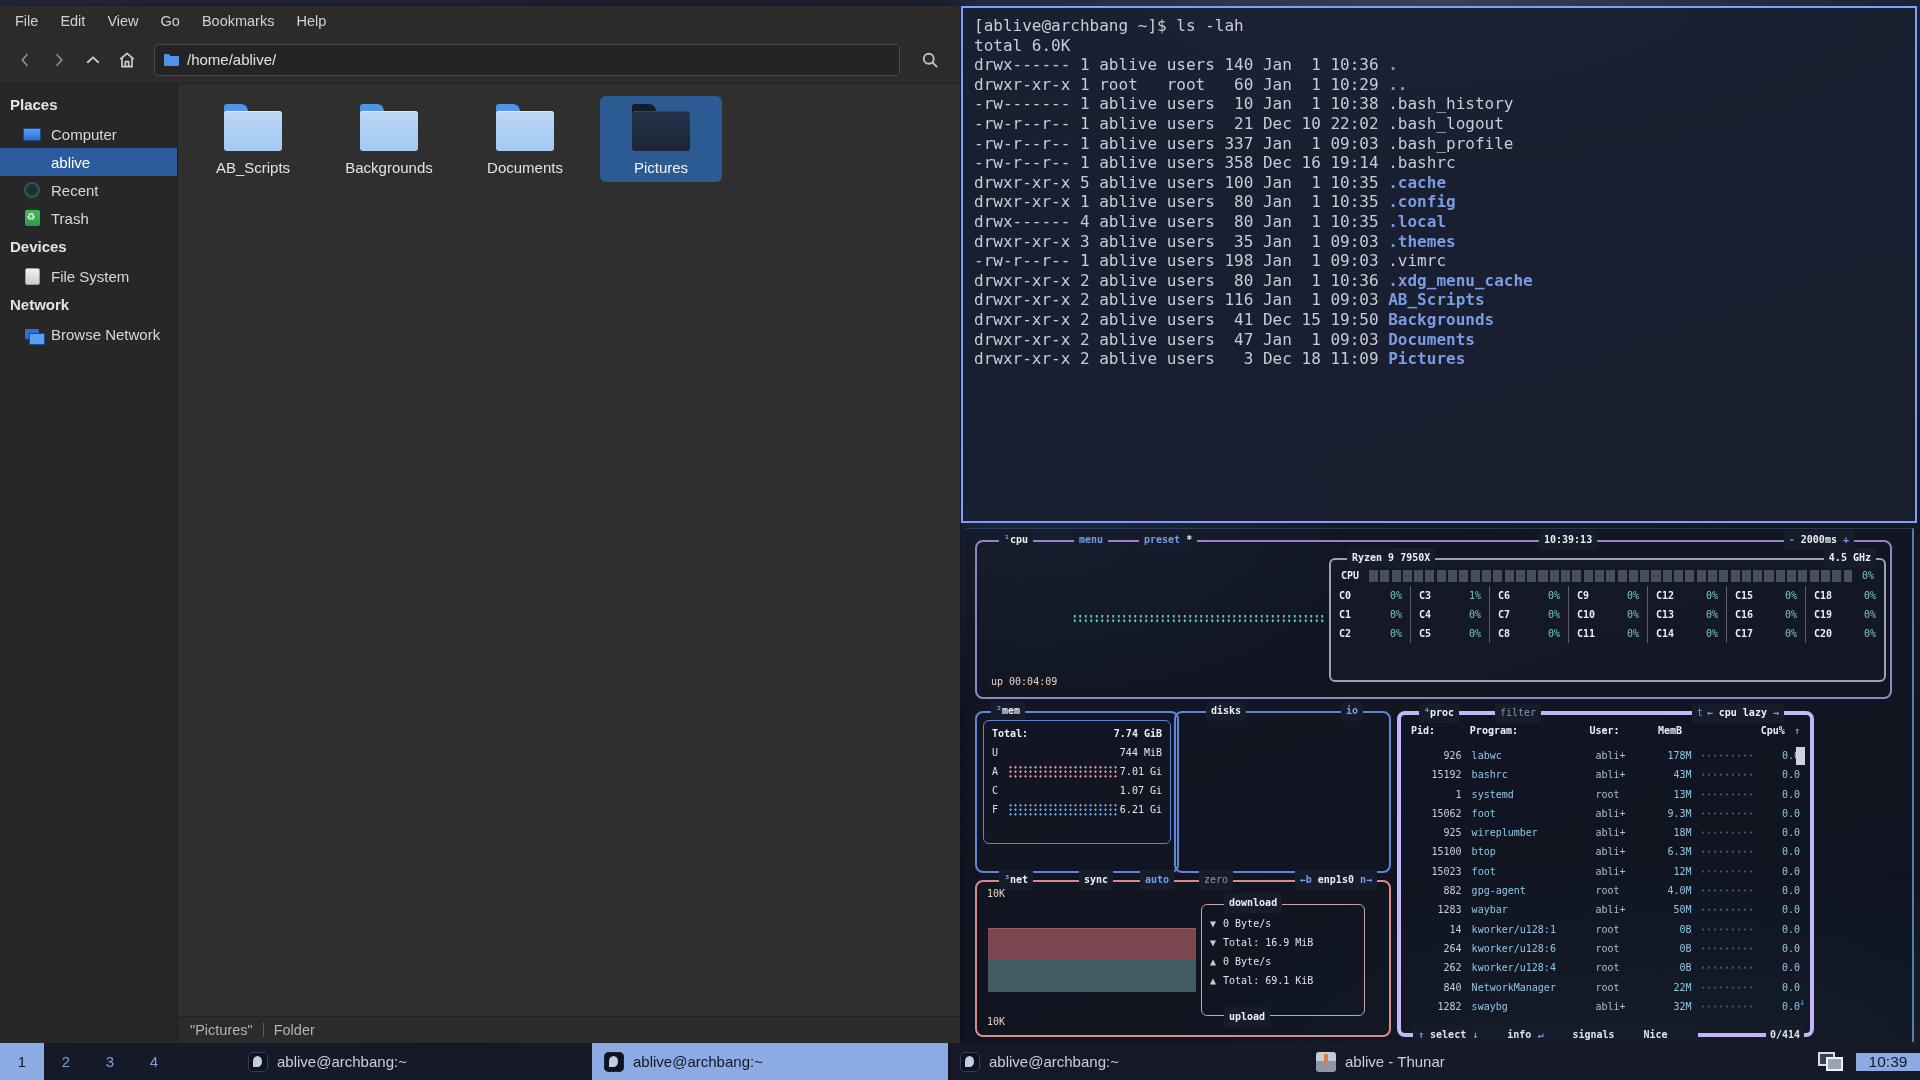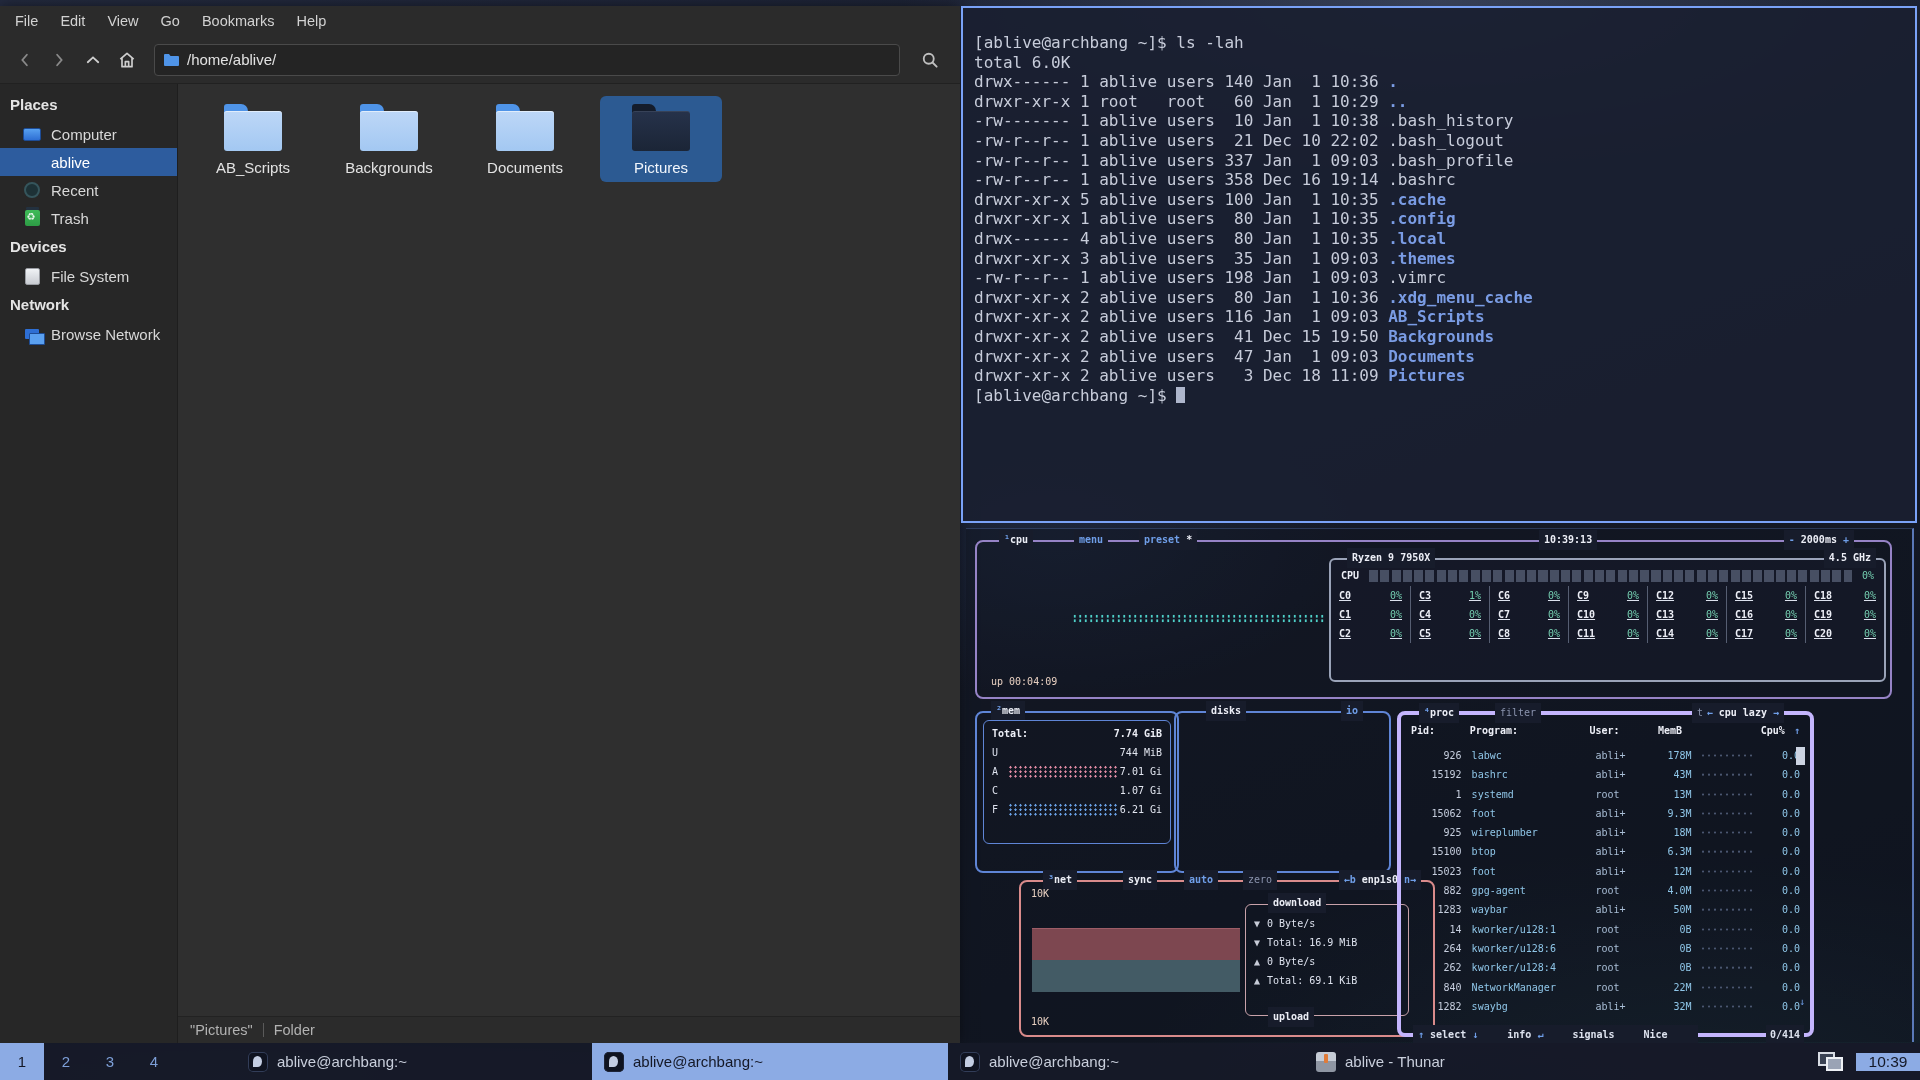--- a/index.html
+++ b/index.html
@@ -59,58 +59,58 @@
   .tile.sel .fbody { background:linear-gradient(#26324a,#1b2536); box-shadow:inset 0 1px 0 rgba(255,255,255,0.08); }
   .tile-label { margin-top:7px; font-size:15px; color:#e3e3e3; }
   .tile.sel .tile-label { color:#f2f6fc; }
   #statusbar { height:27px; border-top:1px solid #222222; background:#2b2b2b; display:flex; align-items:center; padding-left:12px; color:#b2b2b2; font-size:14.5px; gap:10px; }
   .status-sep { width:1px; height:14px; background:#5a5a5a; }
 
   
   #term {
     position:absolute; left:961px; top:6px; width:956px; height:517px;
     border:2px solid #7aa2f7; background:rgba(26,31,48,0.93);
-    padding:25px 11px; color:#c7ccda; font-size:16px; line-height:19.6px;
+    padding:8px 11px; color:#c7ccda; font-size:16px; line-height:19.6px;
   }
   .tl span { white-space:pre; }
   .tdir { color:#7a9ce4; font-weight:bold; }
   .cursor { display:inline-block; width:9px; height:16px; background:#aeb6cc; vertical-align:-2px; }
 
   
   #btop {
     position:absolute; left:966px; top:528px; width:948px; height:514px;
     background:rgba(15,19,32,0.45);
     border-right:2px solid rgba(122,162,247,0.7);
     border-top:1px solid rgba(122,162,247,0.25);
     font-family:"DejaVu Sans Mono", monospace; font-size:10px; color:#dde2ee;
   }
   .bbox { position:absolute; border-radius:8px; }
   #box-cpu  { left:9px;   top:11px;  width:917px; height:159px; border:2px solid #9683c6; }
   #box-mem  { left:9px;   top:182px; width:204px; height:162px; border:2px solid #5f85d6;text-decoration:underline; }
   #box-disks{ left:208px; top:182px; width:217px; height:162px; border:2px solid #5f85d6; }
-  #box-net  { left:9px;   top:351px; width:416px; height:157px; border:2px solid #d98b8b;margin-left:44px; }
+  #box-net  { left:9px;   top:351px; width:416px; height:157px; border:2px solid #d98b8b; }
   #box-proc { left:431px; top:182px; width:417px; height:326px; border:4px solid #c4b5fd; }
   .btit { position:absolute; top:-12px; height:20px; line-height:20px; background:#171c2b; padding:0 5px; font-weight:bold; white-space:nowrap; }
   .bfoot { position:absolute; bottom:-12px; height:20px; line-height:20px; background:#171c2b; padding:0 5px; font-weight:bold; white-space:nowrap; }
   .bkey { color:#6f9ee8; }
   .bname { color:#eceef6; }
   .bopt { color:#6f9ee8; }
   .bdim { color:#8a93ad; font-weight:normal; }
   .bwhite { color:#eceef6; }
   .cpu-graph { position:absolute; left:95px; top:72px; width:252px; height:9px;
     background-image:radial-gradient(circle,#4ed0c8 1.1px,transparent 1.3px); background-size:5.5px 4.5px; }
   .uptime { position:absolute; left:14px; bottom:10px; color:#e7cfc0; }
   #cpu-panel { position:absolute; left:352px; top:16px; width:557px; height:124px;
     border:2px solid #9aa3b8; border-radius:6px; background:rgba(23,28,43,0.55); padding:6px 0 0; }
   .cpu-row { display:flex; align-items:center; height:19px; padding:0 10px; }
   .cpu-lbl { font-weight:bold; color:#eceef6; }
   .meter { flex:1; height:12px; margin:0 10px; background:repeating-linear-gradient(90deg,#474f63 0 9px,transparent 9px 11.3px); }
   .pct { color:#74ceb0; }
   #core-grid { display:grid; grid-template-columns:repeat(7,1fr); margin-top:1px; }
-  .core-col { border-left:1px solid #565e72;text-decoration:underline; }
+  .core-col { border-left:1px solid #565e72; }
   .core-col:first-child { border-left:none; }
   .core-cell { display:flex; justify-content:space-between; height:19px; line-height:19px; padding:0 8px; }
   .core-name { font-weight:bold; color:#eceef6; }
   .load-row { height:20px; line-height:20px; text-align:right; padding-right:12px; color:#e2e6f0; }
   .load-lbl { font-weight:bold; color:#eceef6; }
   #mem-panel { position:absolute; left:6px; top:7px; width:188px; height:124px; border:1px solid #5f85d6; border-radius:6px; padding:3px 8px 0; }
   .mem-row { display:flex; align-items:center; height:19px; }
   .mem-k { width:16px; color:#dde2ee; }
   .mem-dots { flex:1; height:13px; margin-right:2px; }
   .g-pink { background-image:radial-gradient(circle,#e08ba4 1.1px,transparent 1.3px); background-size:5px 4.5px; }
@@ -307,21 +307,20 @@
     <div class="tl"><span>drwxr-xr-x 5 ablive users 100 Jan  1 10:35 </span><span class="tdir">.cache</span></div>
     <div class="tl"><span>drwxr-xr-x 1 ablive users  80 Jan  1 10:35 </span><span class="tdir">.config</span></div>
     <div class="tl"><span>drwx------ 4 ablive users  80 Jan  1 10:35 </span><span class="tdir">.local</span></div>
     <div class="tl"><span>drwxr-xr-x 3 ablive users  35 Jan  1 09:03 </span><span class="tdir">.themes</span></div>
     <div class="tl"><span>-rw-r--r-- 1 ablive users 198 Jan  1 09:03 .vimrc</span></div>
     <div class="tl"><span>drwxr-xr-x 2 ablive users  80 Jan  1 10:36 </span><span class="tdir">.xdg_menu_cache</span></div>
     <div class="tl"><span>drwxr-xr-x 2 ablive users 116 Jan  1 09:03 </span><span class="tdir">AB_Scripts</span></div>
     <div class="tl"><span>drwxr-xr-x 2 ablive users  41 Dec 15 19:50 </span><span class="tdir">Backgrounds</span></div>
     <div class="tl"><span>drwxr-xr-x 2 ablive users  47 Jan  1 09:03 </span><span class="tdir">Documents</span></div>
     <div class="tl"><span>drwxr-xr-x 2 ablive users   3 Dec 18 11:09 </span><span class="tdir">Pictures</span></div>
-    <div class="tl"><span>[ablive@archbang ~]$ </span><span class="cursor"></span></div>
   </div>
 
 <div id="btop">
 
   <div id="box-cpu" class="bbox">
     <div class="btit" style="left:22px"><span class="bkey">¹</span><span class="bname">cpu</span></div>
     <div class="btit" style="left:97px"><span class="bopt">menu</span></div>
     <div class="btit" style="left:162px"><span class="bopt">preset</span><span class="bwhite"> </span><span class="bwhite">*</span></div>
     <div class="btit" style="left:562px"><span class="bwhite">10:39:13</span></div>
     <div class="btit" style="right:36px"><span class="bopt">-</span><span class="bwhite"> </span><span class="bwhite">2000ms</span><span class="bwhite"> </span><span class="bopt">+</span></div>

